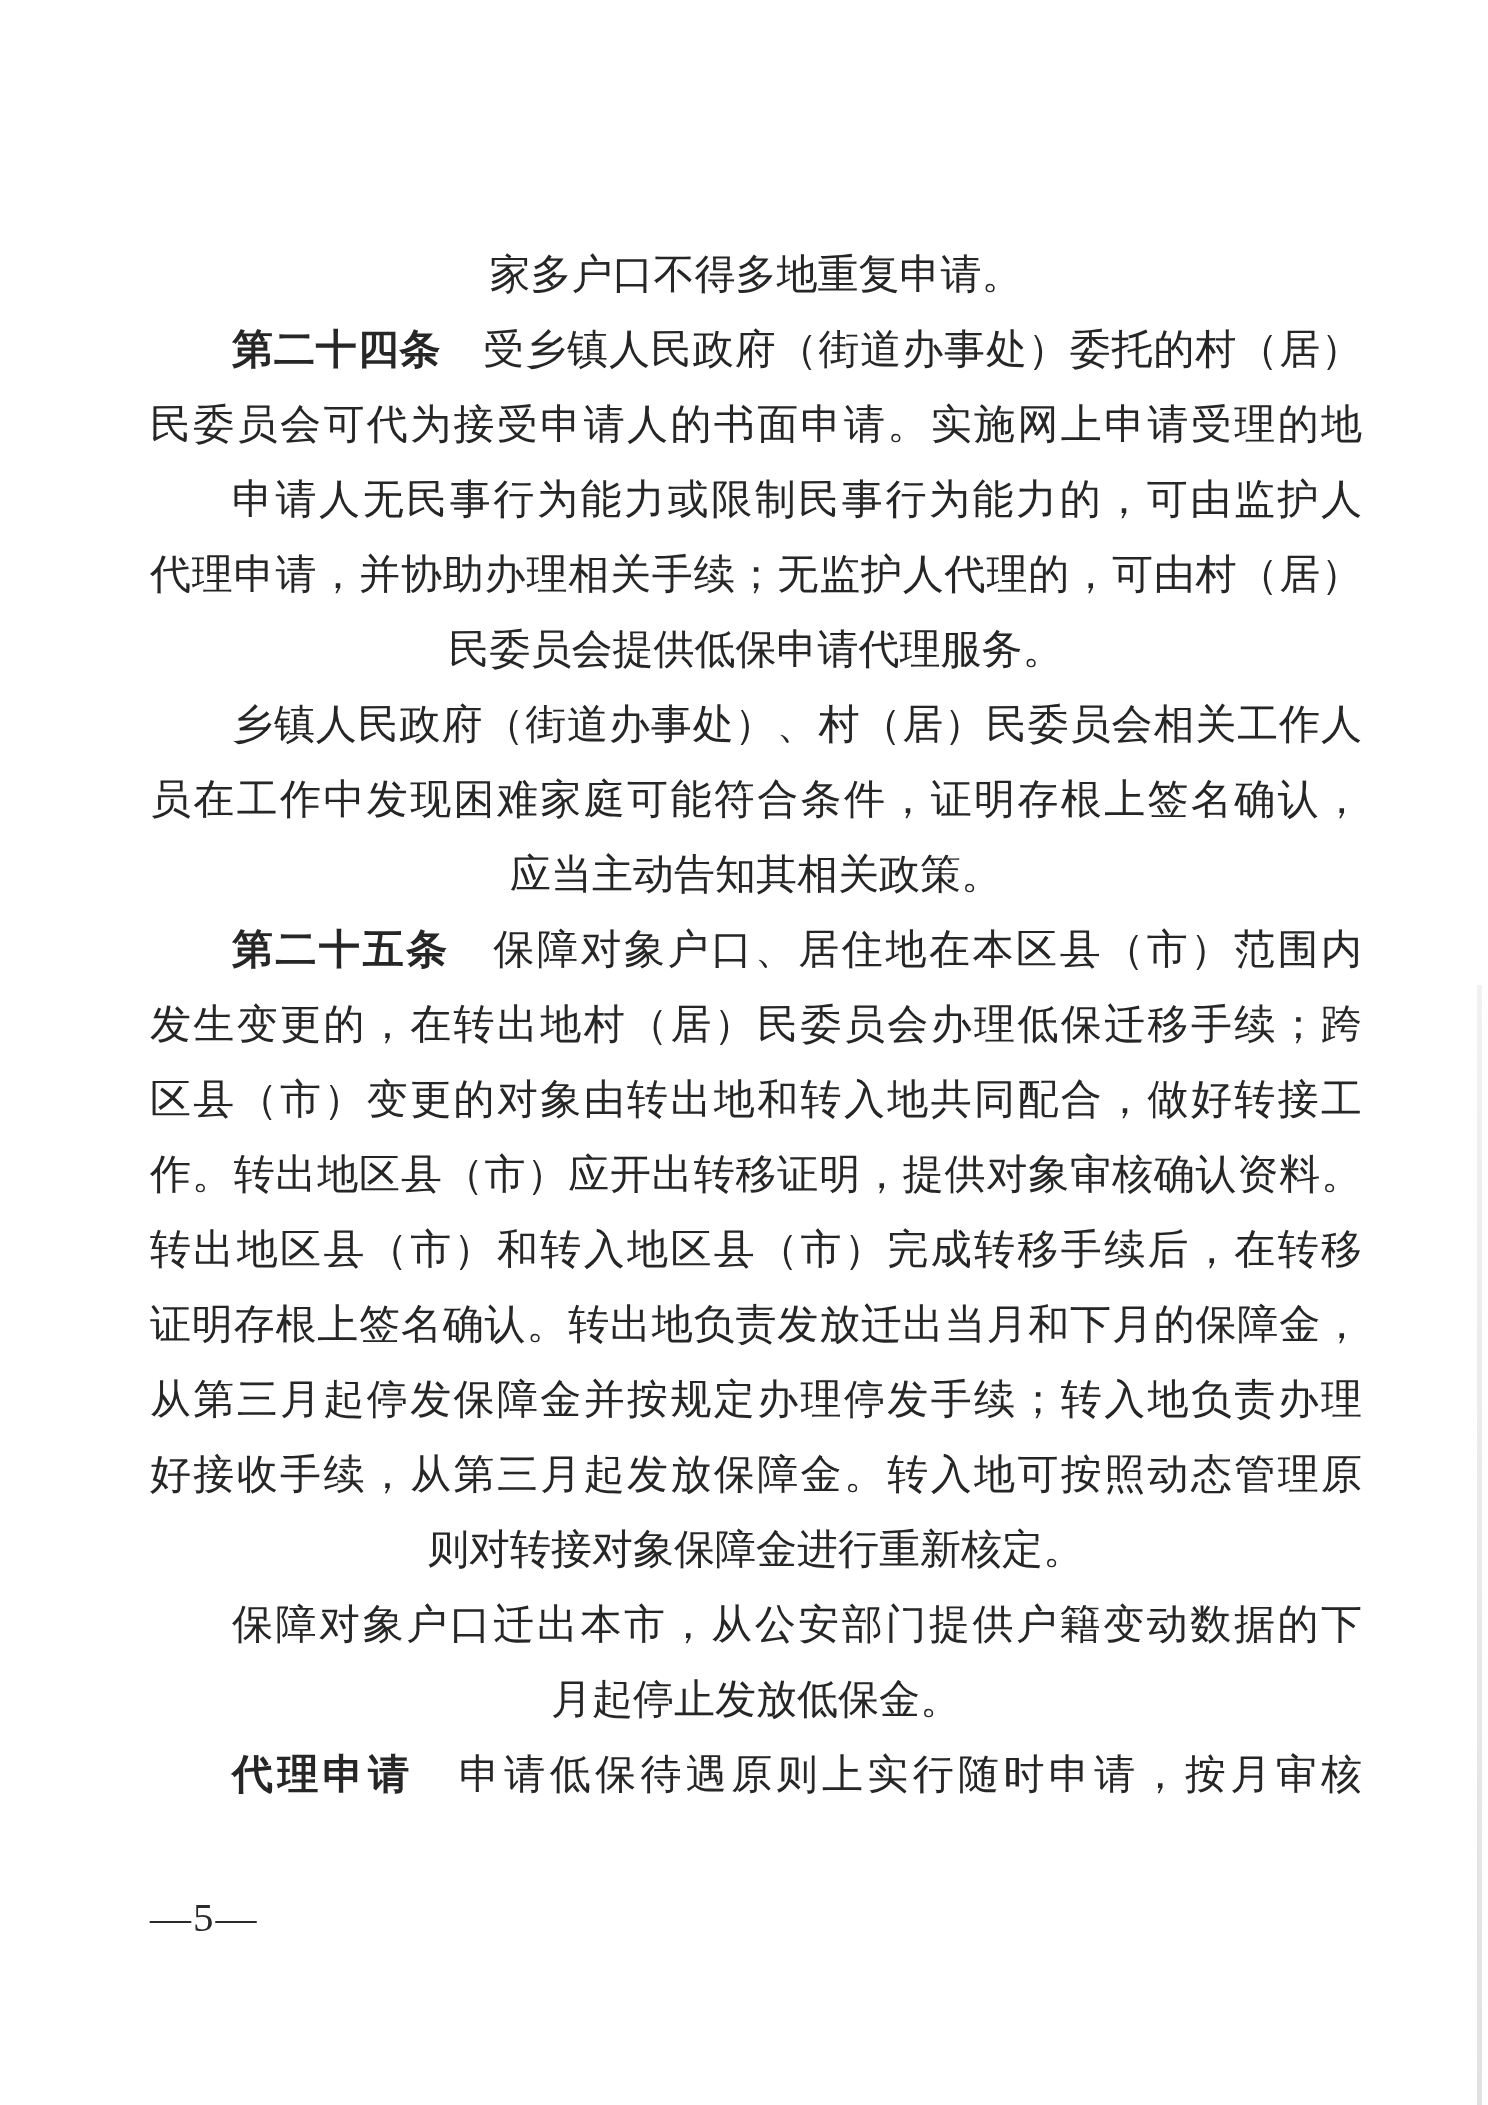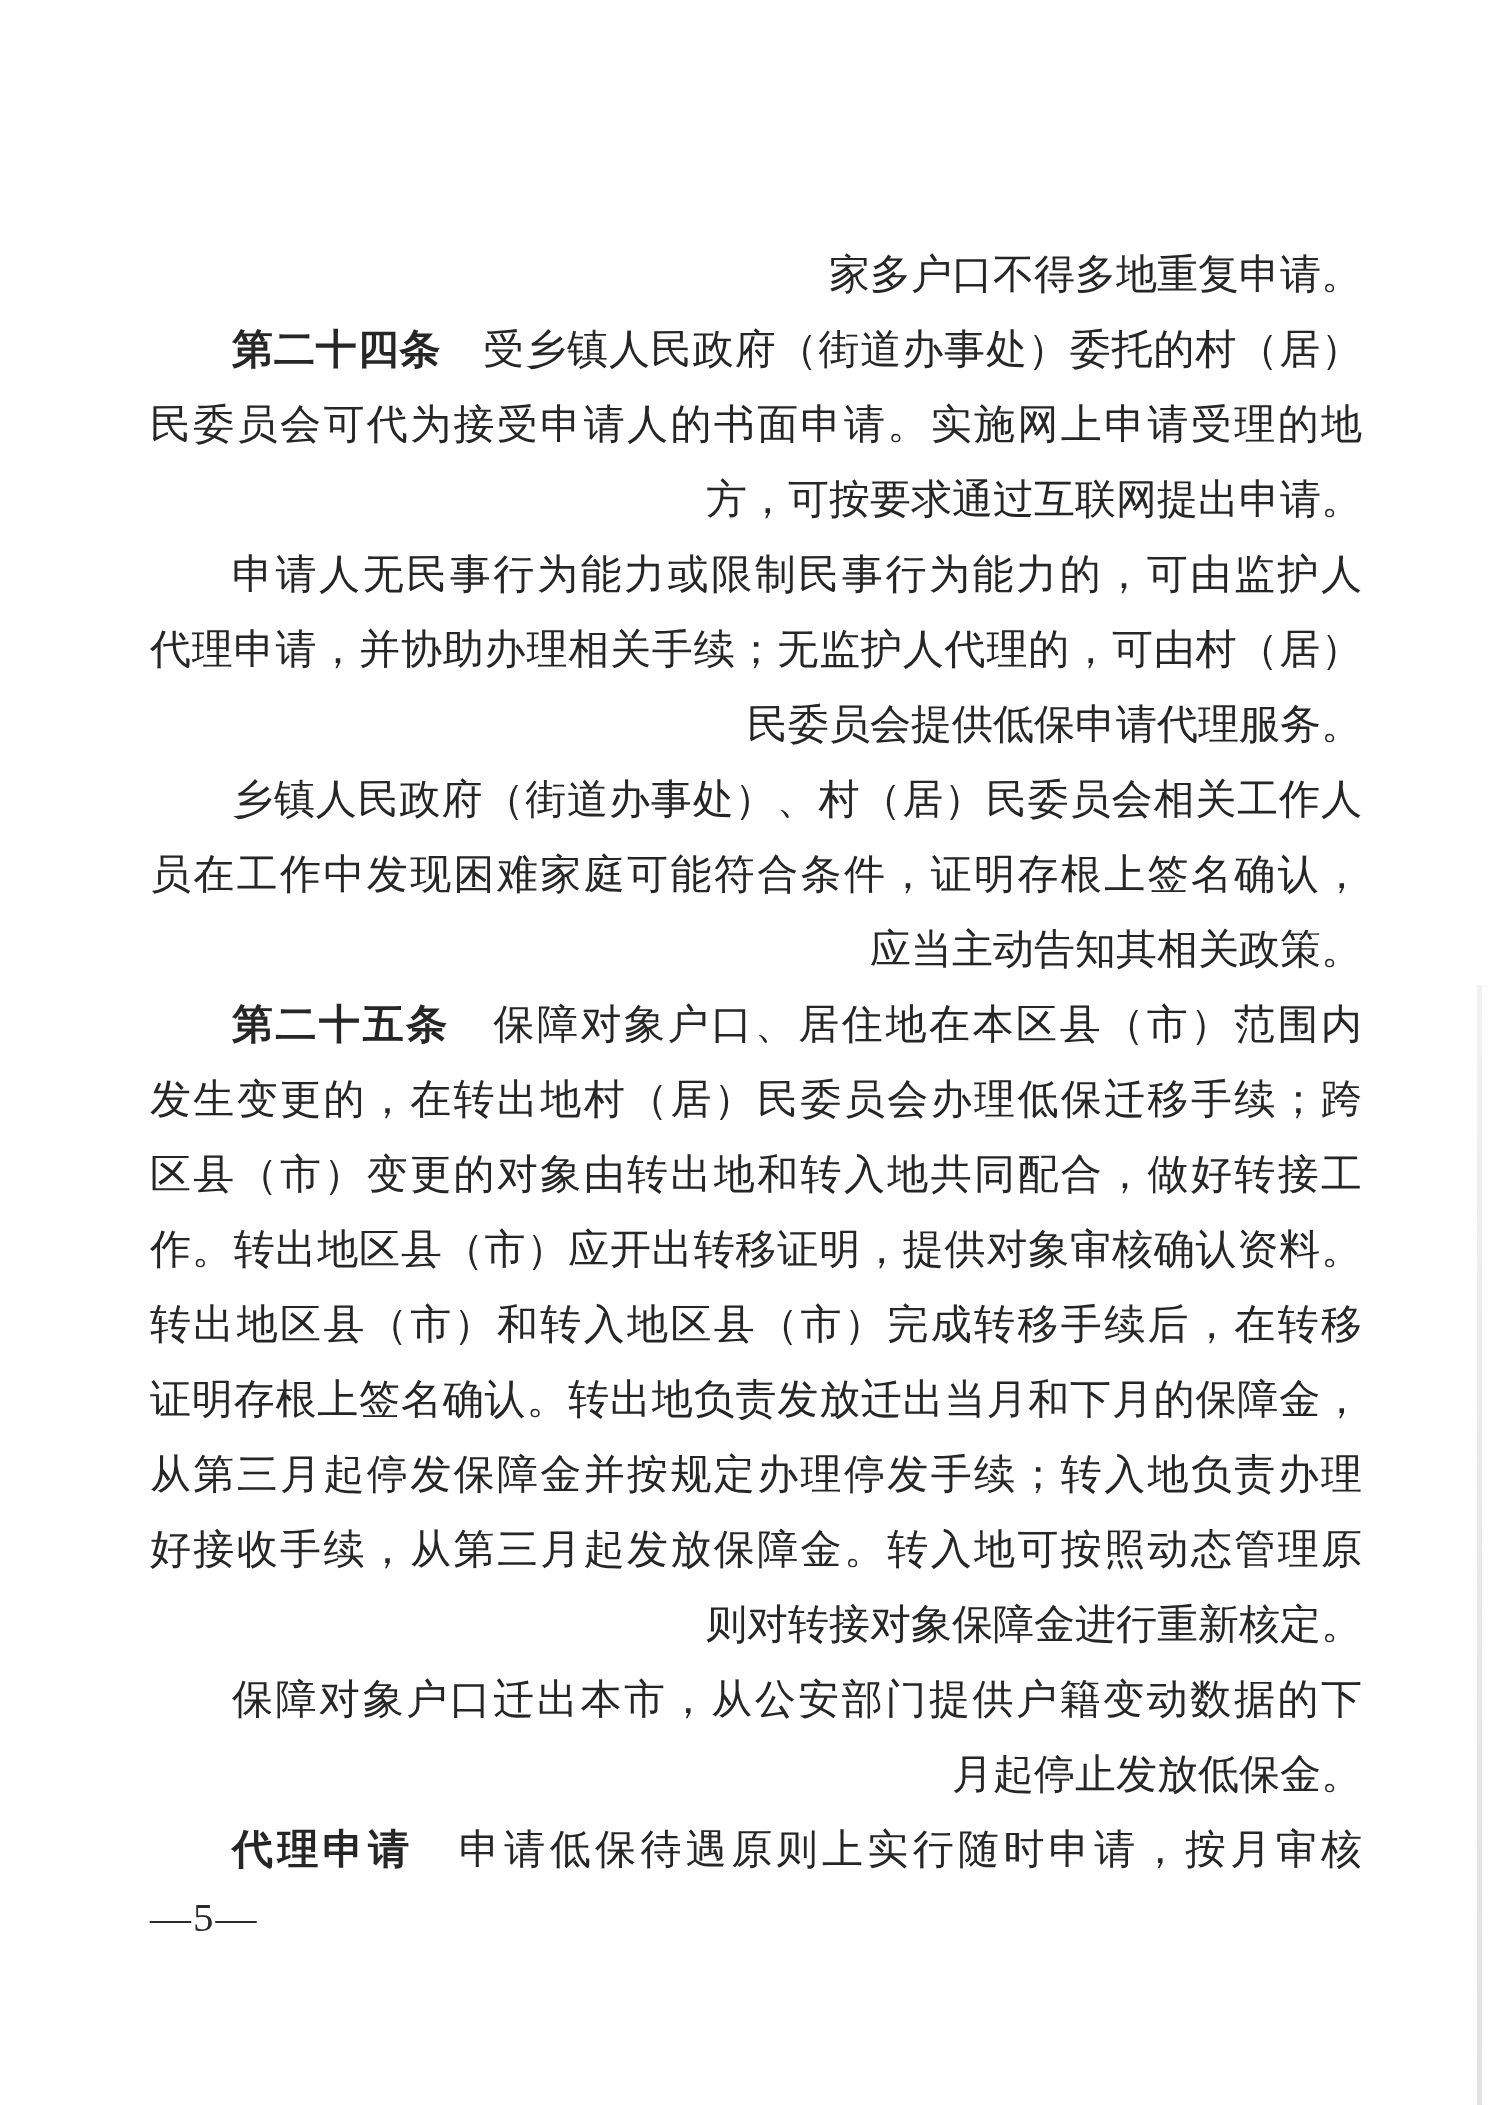--- a/index.html
+++ b/index.html
@@ -19,21 +19,21 @@
   .text-block {
     position: absolute;
     left: 150px;
     top: 237px;
     width: 1212px;
   }
   .line {
     font-size: 41px;
     line-height: 75px;
     height: 75px;
-    text-align: right;
+    text-align: center;
     white-space: normal;
     overflow: hidden;
   }
   .line.justify {
     text-align: justify;
     text-align-last: justify;
   }
   .line.indent {
     text-indent: 82px;
   }
@@ -60,21 +60,20 @@
   }
 </style>
 </head>
 <body>
 
 <div class="page">
   <div class="text-block">
       <div class="line">家多户口不得多地重复申请。</div>
       <div class="line justify indent"><span class="article-no">第二十四条</span>　受乡镇人民政府（街道办事处）委托的村（居）</div>
       <div class="line justify">民委员会可代为接受申请人的书面申请。实施网上申请受理的地</div>
-      <div class="line">方，可按要求通过互联网提出申请。</div>
       <div class="line justify indent">申请人无民事行为能力或限制民事行为能力的，可由监护人</div>
       <div class="line justify">代理申请，并协助办理相关手续；无监护人代理的，可由村（居）</div>
       <div class="line">民委员会提供低保申请代理服务。</div>
       <div class="line justify indent">乡镇人民政府（街道办事处）、村（居）民委员会相关工作人</div>
       <div class="line justify">员在工作中发现困难家庭可能符合条件，证明存根上签名确认，</div>
       <div class="line">应当主动告知其相关政策。</div>
       <div class="line justify indent"><span class="article-no">第二十五条</span>　保障对象户口、居住地在本区县（市）范围内</div>
       <div class="line justify">发生变更的，在转出地村（居）民委员会办理低保迁移手续；跨</div>
       <div class="line justify">区县（市）变更的对象由转出地和转入地共同配合，做好转接工</div>
       <div class="line justify">作。转出地区县（市）应开出转移证明，提供对象审核确认资料。</div>

